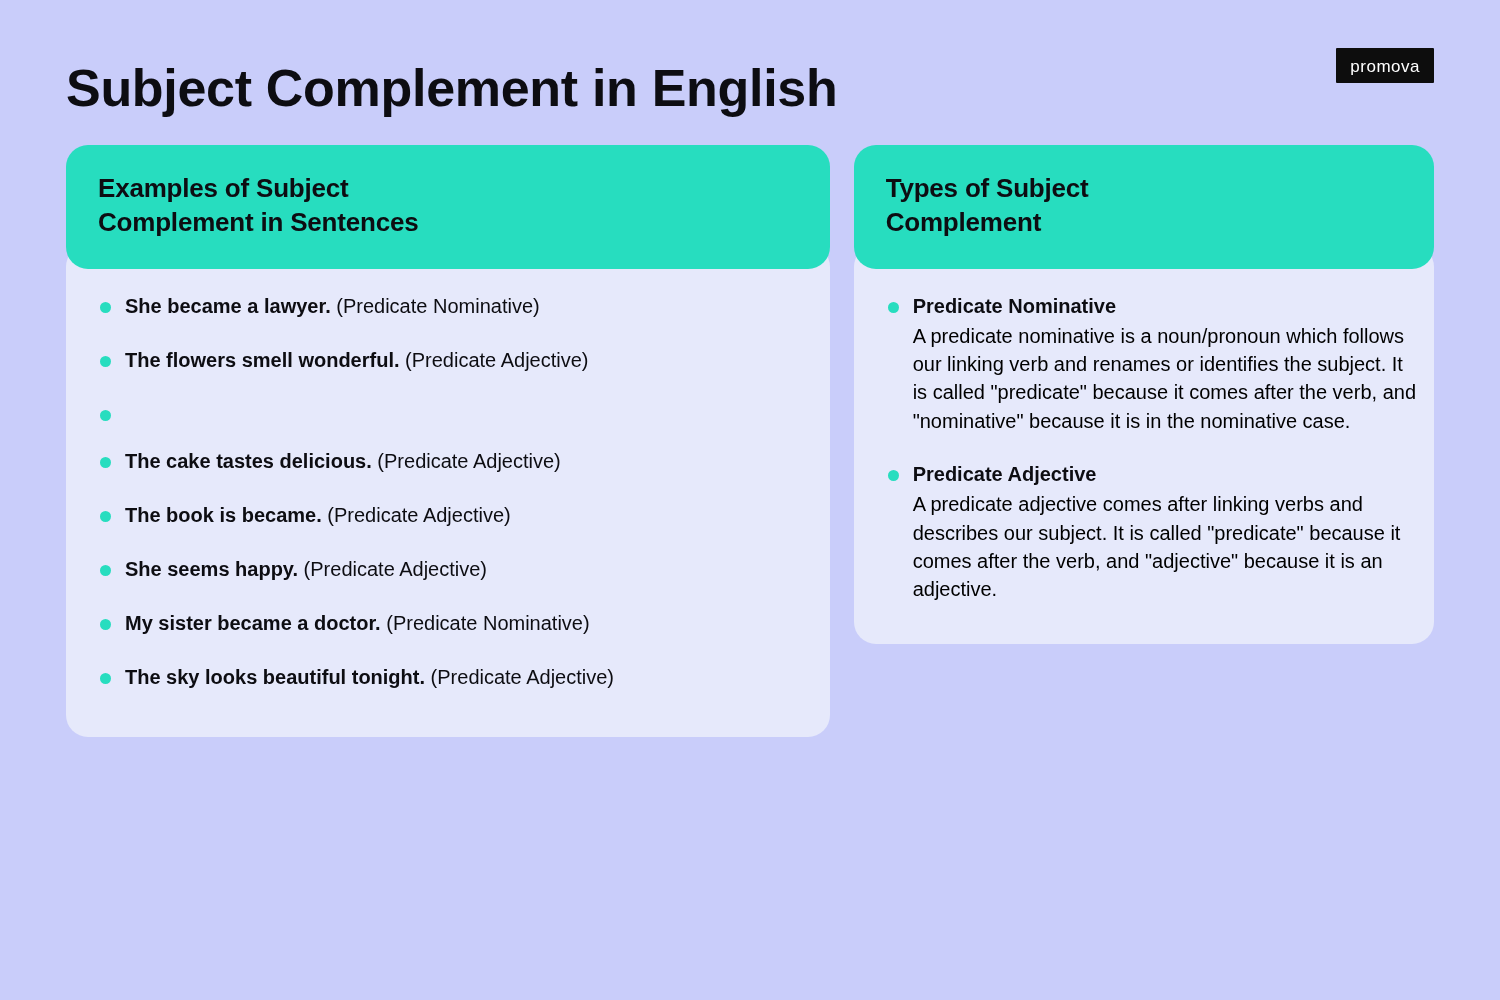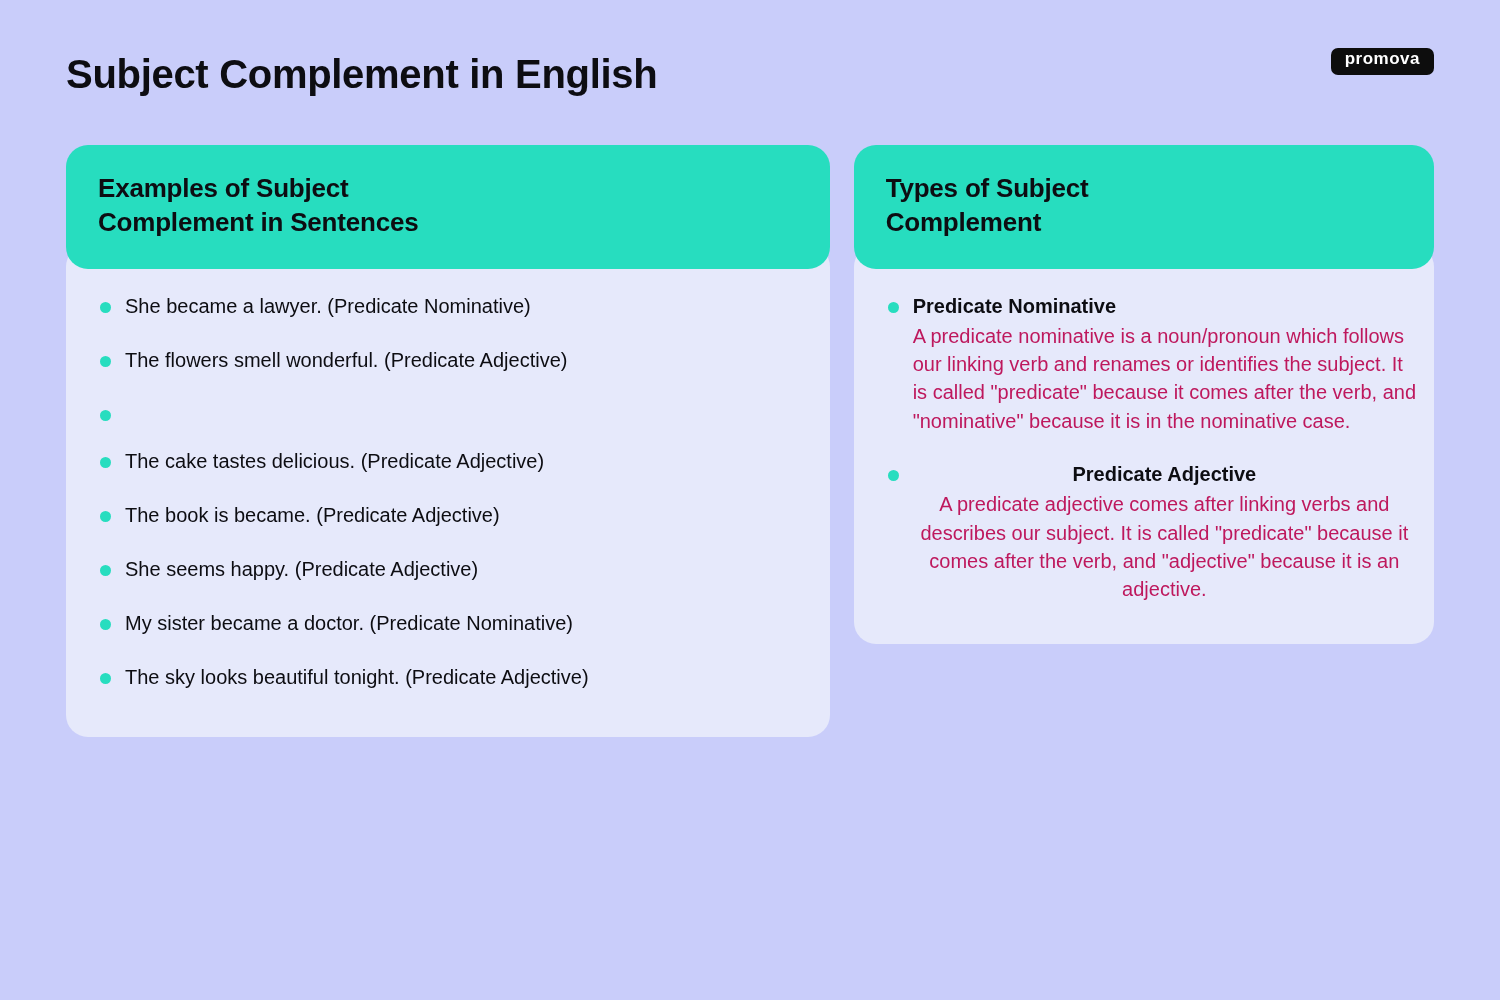--- a/index.html
+++ b/index.html
@@ -17,34 +17,34 @@
     background: #c9cdfa;
   }
 
   
   .logo {
     position: absolute;
     top: 48px;
     right: 66px;
     background: #0d0d0d;
     color: #ffffff;
-    border-radius: 7px;
-    padding: 2px 14px 8px 14px;
+    border-radius: 1px;
+    padding: 10px 14px 8px 14px;
     font-size: 17px;
-    font-weight: 700;
+    font-weight: 400;
     letter-spacing: 0.5px;
     line-height: 1;
   }
 
   
   .page-title {
     position: absolute;
     left: 66px;
-    top: 52px;
-    font-size: 40px;
+    top: 58px;
+    font-size: 52px;
     font-weight: 800;
     color: #0d0d12;
     letter-spacing: -0.3px;
   }
 
   
   .columns {
     position: absolute;
     left: 66px;
     top: 145px;
@@ -97,50 +97,50 @@
     border-radius: 50%;
     flex: 0 0 11px;
     margin-top: 9px;
     margin-right: 14px;
   }
   .ex-text {
     font-size: 20px;
     line-height: 1.35;
     color: #0d0d12;
   }
-  .ex-text .bold { font-weight: 400; }
+  .ex-text .bold { font-weight: 700; }
   .ex-text .paren { font-weight: 400; }
 
   
   .ty-item {
     display: flex;
     align-items: flex-start;
     margin-bottom: 26px;
   }
-  .ty-item:last-child { margin-bottom: 6px; text-align: center; }
+  .ty-item:last-child { margin-bottom: 6px; }
   .ty-dot {
     width: 11px;
     height: 11px;
     background: #27ddbf;
     border-radius: 50%;
     flex: 0 0 11px;
     margin-top: 9px;
     margin-right: 14px;
   }
   .ty-body { flex: 1; }
   .ty-title {
     font-size: 20px;
     font-weight: 700;
     color: #0d0d12;
     line-height: 1.35;
   }
   .ty-desc {
     font-size: 20px;
     font-weight: 400;
-    color: #be185d;
+    color: #000000;
     line-height: 1.42;
     margin-top: 2px;
   }
 </style>
 </head>
 <body>
 
 <div class="page">
 
   <div class="logo">promova</div>

